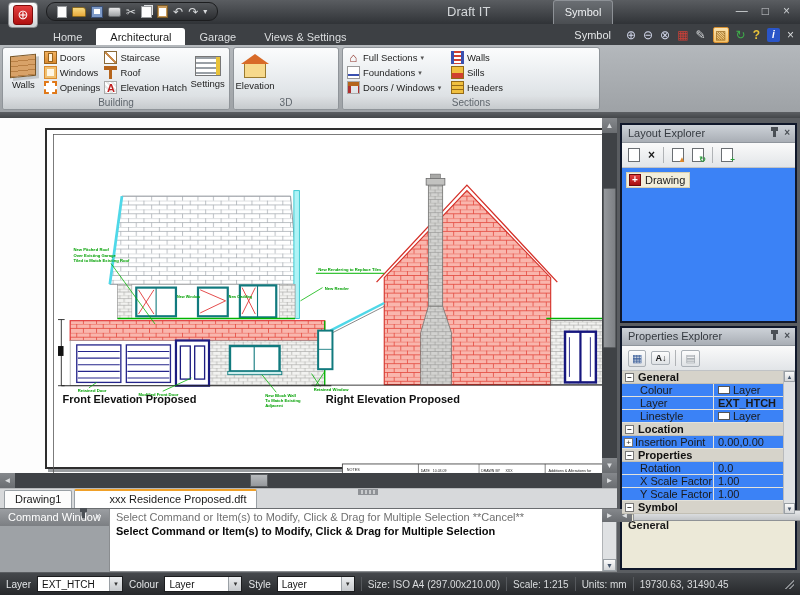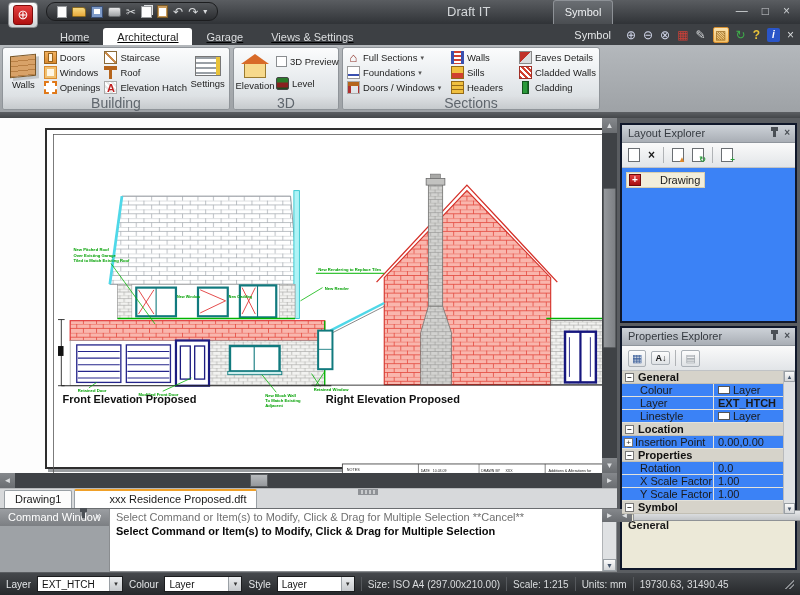--- a/index.html
+++ b/index.html
@@ -26,40 +26,40 @@
   .ic-paste i { display:block; margin:2px auto 0; width:7px; height:8px; background:#fff; }
   .tb-title { position:absolute; left:447px; top:4px; color:#d4d7da; font-size:13px; }
   .ctx-tab { position:absolute; left:553px; top:0; width:60px; height:24px; background:linear-gradient(#6a6e73,#4a4d51);
              border:1px solid #8d9196; border-bottom:none; border-radius:3px 3px 0 0; color:#eef0f2; font-size:11px;
              text-align:center; line-height:22px; }
   .winbtns { position:absolute; right:10px; top:4px; display:flex; gap:14px; color:#cdd0d3; font-size:12px; }
   .winbtns span { cursor:default; }
 
   
   .tabrow { position:relative; height:21px; background:#3d4044; }
-  .rtabs { position:absolute; left:46px; bottom:0; display:flex;text-decoration:underline; }
+  .rtabs { position:absolute; left:39px; bottom:0; display:flex; }
   .rtab { padding:3px 14px 2px; font-size:11px; color:#dcdee0; }
   .rtab.active { background:#fff; color:#1c1c1c; border-radius:3px 3px 0 0; }
   .tr-right { position:absolute; right:6px; top:0; height:21px; display:flex; align-items:center; gap:7px; }
   .tr-label { color:#e3e5e7; font-size:11px; margin-right:8px; }
   .tg { font-size:12px; line-height:14px; color:#d8dadc; }
   .tg.mag { color:#cfd4e8; }
   .tg.red { color:#d04038; }
   .tg.grn { color:#3fae4a; }
   .tg.gold { color:#e8c23a; font-weight:bold; }
   .tg.blue { background:#2a55c8; color:#fff; width:13px; text-align:center; border-radius:2px; font-style:italic; font-weight:bold; font-size:10px; }
   .tg.hl { background:linear-gradient(#fbe3b0,#f3c26a); border:1px solid #d89030; border-radius:2px; width:16px; text-align:center; color:#9a6a20; }
 
   
   .ribbon { height:67px; background:linear-gradient(#b4b8bc,#9ea2a6); display:flex; gap:3px; padding:2px 0 0 2px; }
   .ribbonshadow { height:6px; background:linear-gradient(#5c5f63,#44474a); }
   .rgroup { height:63px; border:1px solid #8f9499; border-radius:3px;
             background:linear-gradient(#fbfcfd,#e3e7ea 65%,#d4d8db); display:flex; flex-direction:column; }
   .rbody { flex:1; display:flex; align-items:stretch; padding:1px 2px; }
-  .glabel { height:12px; font-size:14px; color:#5f666d; text-align:center; line-height:12px;
+  .glabel { height:12px; font-size:10px; color:#5f666d; text-align:center; line-height:12px;
             background:linear-gradient(#dcdfe2,#c6cacd); border-radius:0 0 2px 2px; }
   .bigbtn { width:38px; display:flex; flex-direction:column; align-items:center; justify-content:center; gap:2px; border-radius:2px; }
   .bigbtn .blab { font-size:9.5px; color:#1d1d1d; white-space:nowrap; }
   .scol { display:flex; flex-direction:column; justify-content:space-around; padding:1px 2px; }
   .sbtn { display:flex; align-items:center; gap:3px; font-size:9.5px; color:#1d1d1d; white-space:nowrap; height:15px; }
   .dd { font-size:7px; color:#555; }
   
   .mi { display:inline-block; width:13px; height:13px; flex:none; }
   .ic-wallsbig { width:26px; height:22px; background:repeating-linear-gradient(#d8a268 0 4px,#b97f43 4px 5px); border:1px solid #7a5524; transform:skewY(-6deg); box-shadow:3px 3px 0 #c3c7ca; }
   .ic-doors { background:linear-gradient(#f0b060,#d98a2e); border:1px solid #96621e; }
@@ -132,21 +132,21 @@
   .pin { width:3px; height:7px; background:#4a4f55; position:relative; display:inline-block; }
   .pin::before { content:""; position:absolute; left:-2px; top:-3px; width:7px; height:4px; background:#4a4f55; }
   .px { color:#4a4f55; font-size:10px; line-height:10px; font-weight:bold; }
   .ptoolbar { height:25px; background:linear-gradient(#fafafa,#e2e5e8); border-bottom:1px solid #c0c3c6;
               display:flex; align-items:center; gap:8px; padding:0 6px; }
   .pgicon { width:12px; height:14px; background:#fff; border:1px solid #6a6e72; position:relative; }
   .pgicon .bdg { position:absolute; right:-3px; bottom:-3px; font-size:8px; line-height:8px; font-weight:bold; }
   .tsep { width:1px; height:16px; background:#b0b3b6; }
   .xdel { color:#1a1a1a; font-size:12px; font-weight:bold; }
   .lelist { flex:1; padding:4px; }
-  .leitem { display:inline-flex; align-items:center; gap:19px; background:#f2eedb; border:1px solid #d8d0b0; padding:1px 4px 1px 2px; font-size:11px; color:#1a1a1a; }
+  .leitem { display:inline-flex; align-items:center; gap:4px; background:#f2eedb; border:1px solid #d8d0b0; padding:1px 4px 1px 2px; font-size:11px; color:#1a1a1a; }
   .drawico { width:12px; height:12px; background:linear-gradient(#e34040,#a80f0f); border:1px solid #6e0a0a; position:relative; }
   .drawico::before { content:"+"; position:absolute; left:2px; top:-1px; color:#fff; font-size:10px; font-weight:bold; }
 
   .ptb2 { gap:5px; }
   .tgly { font-size:11px; color:#3a5e9a; border:1px solid #aab0b6; background:linear-gradient(#fdfdfd,#dfe2e5); padding:1px 3px; border-radius:2px; }
   .tgly.az { color:#1a1a1a; font-size:9px; font-weight:bold; }
   .tgly.dis { color:#9aa0a5; }
 
   .pgrid { position:relative; font-size:11px; }
   .prow { display:flex; height:13px; line-height:13px; border-bottom:1px solid #e4e2da; }
@@ -278,30 +278,20 @@
 
     <div class="rgroup" style="width:106px">
       <div class="rbody">
         <div class="bigbtn">
           <span class="ic-house">
               <span class="hb"></span>
               <span class="hr"></span>
             </span>
           <span class="blab">Elevation</span>
         </div>
-        <div class="scol" style="flex:1">
-          <div class="sbtn">
-              <span class="mi ic-chk" style="width:11px;height:11px"></span>
-              <span>3D Preview</span>
-            </div>
-          <div class="sbtn">
-              <span class="mi ic-level"></span>
-              <span>Level</span>
-            </div>
-        </div>
       </div>
       <div class="glabel">3D</div>
     </div>
 
     <div class="rgroup" style="width:258px">
       <div class="rbody">
         <div class="scol" style="width:104px">
           <div class="sbtn">
               <span class="mi ic-fullsec">⌂</span>
               <span>Full Sections</span>
@@ -323,34 +313,20 @@
               <span class="mi ic-secwalls"></span>
               <span>Walls</span>
             </div>
           <div class="sbtn">
               <span class="mi ic-sills"></span>
               <span>Sills</span>
             </div>
           <div class="sbtn">
               <span class="mi ic-headers"></span>
               <span>Headers</span>
-            </div>
-        </div>
-        <div class="scol" style="width:80px">
-          <div class="sbtn">
-              <span class="mi ic-eaves"></span>
-              <span>Eaves Details</span>
-            </div>
-          <div class="sbtn">
-              <span class="mi ic-cladded"></span>
-              <span>Cladded Walls</span>
-            </div>
-          <div class="sbtn">
-              <span class="mi ic-cladding"></span>
-              <span>Cladding</span>
             </div>
         </div>
       </div>
       <div class="glabel">Sections</div>
     </div>
   </div>
   <div class="ribbonshadow"></div>
 
   <div class="main">
     <div class="leftcol">

